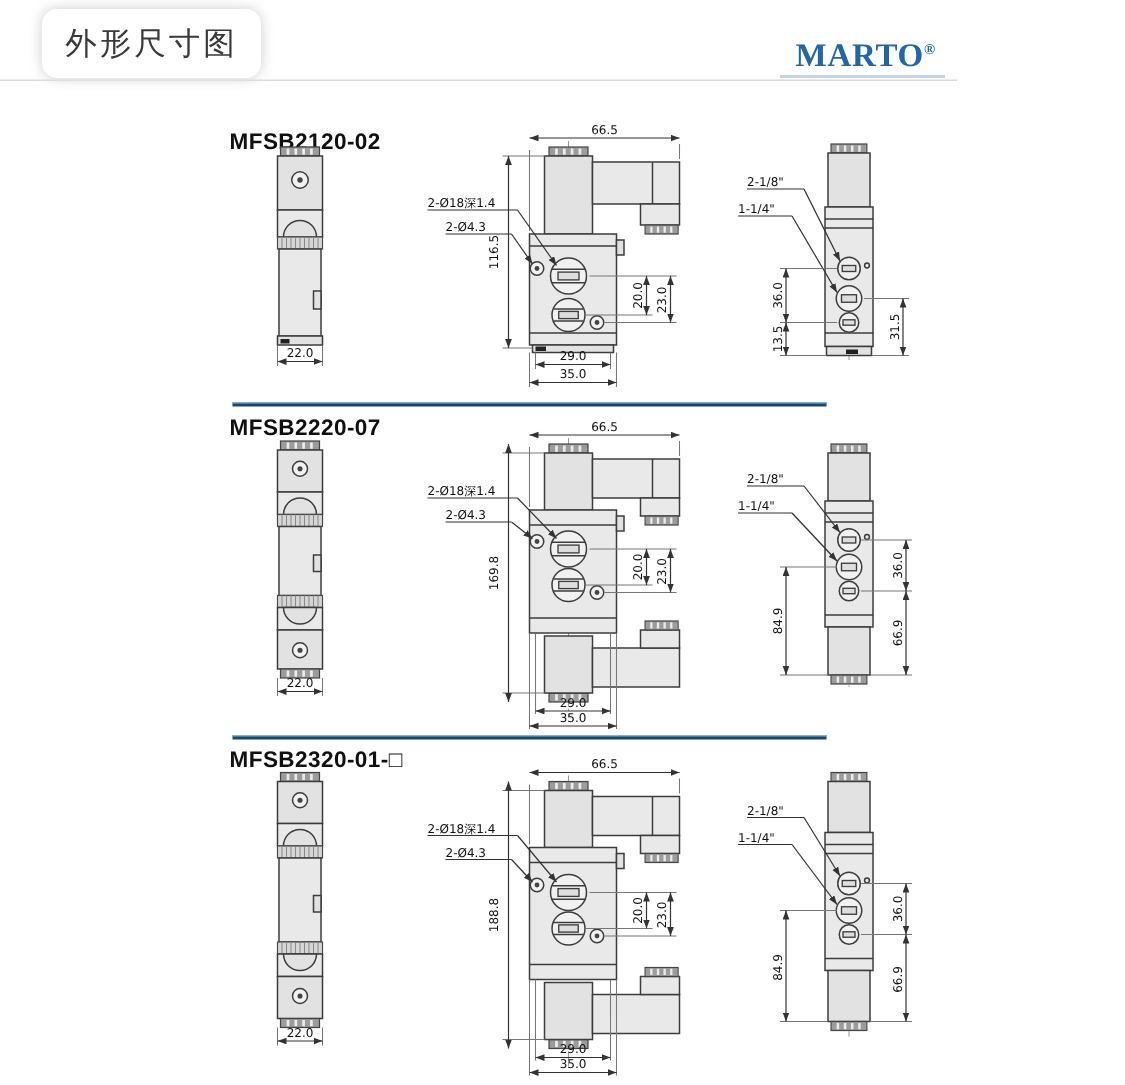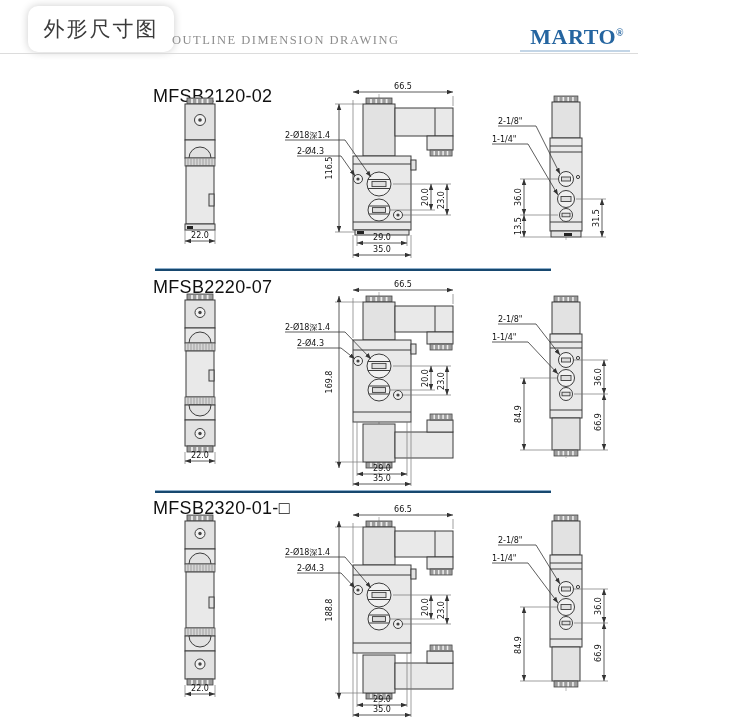--- a/index.html
+++ b/index.html
@@ -10,21 +10,21 @@
              border-radius:10px;box-shadow:0 0 9px rgba(0,0,0,.20);display:flex;align-items:center;justify-content:center;}
   #title-cn{font-size:21px;color:#3a3a3a;letter-spacing:2px;font-family:"Liberation Serif",serif;}
   #subtitle{position:absolute;left:172px;top:33px;font-family:"Liberation Serif",serif;
             font-size:12.5px;color:#8d8d8d;letter-spacing:1.5px;}
   #brand{position:absolute;right:14px;top:24px;font-family:"Liberation Serif",serif;
          font-weight:bold;font-size:22px;color:#2565a0;letter-spacing:.5px;margin-left:45px;}
   #brand sup{font-size:10px;}
   #brand-underline{position:absolute;right:8px;top:50px;width:110px;height:2px;background:#c3d5e6;}
   #header-divider{position:absolute;left:0;top:53px;width:750px;height:1px;background:#dcdcdc;}
   
-  .model-title{position:absolute;left:153px;font-size:18px;font-weight:normal;color:#101010;letter-spacing:.3px;}
+  .model-title{position:absolute;left:153px;font-size:15px;font-weight:bold;color:#101010;letter-spacing:.3px;}
   .separator{position:absolute;left:155px;width:396px;height:2px;background:#17486f;border-top:1px solid #8fb0cc;}
   
   svg{position:absolute;overflow:visible;}
   .ln{stroke:#3d3d3d;stroke-width:1;fill:none;}
   .f1{fill:#e9e9e9;stroke:#3d3d3d;stroke-width:1;}   
   .f2{fill:#e2e2e2;stroke:#3d3d3d;stroke-width:1;}   
   .f3{fill:#f1f1f1;stroke:#3d3d3d;stroke-width:1;}   
   .f4{fill:#dedede;stroke:#3d3d3d;stroke-width:.9;}  
   .dim{stroke:#333;stroke-width:.8;fill:none;}
   .ext{stroke:#777;stroke-width:.7;fill:none;}
@@ -75,21 +75,20 @@
       <g id="sideC3">
         <circle r="6.5" class="f3"></circle>
         <rect x="-4" y="-1.8" width="8" height="3.6" class="f4"></rect>
       </g>
     </defs>
   </svg>
 
   <div id="title-box">
     <span id="title-cn">外形尺寸图</span>
   </div>
-  <div id="subtitle">OUTLINE DIMENSION DRAWING</div>
   <div id="brand"><span>MARTO</span><sup>®</sup></div>
   <div id="brand-underline"></div>
   <div id="header-divider"></div>
 
   <div class="model-title" style="top:86px">MFSB2120-02</div>
 
   <svg style="left:170px;top:96px" width="72" height="156">
     <use href="#ribs" x="17" y="2"></use>
     <rect x="15" y="8" width="30" height="36" class="f2"></rect>
     <circle cx="30" cy="24" r="5.5" class="f3"></circle>

